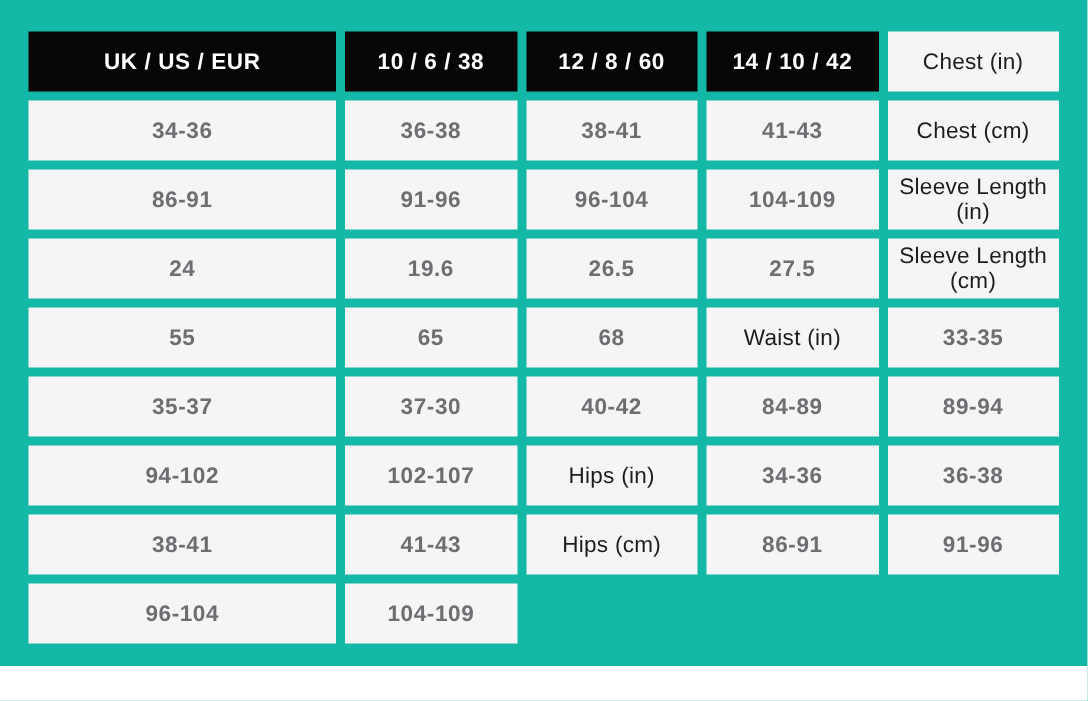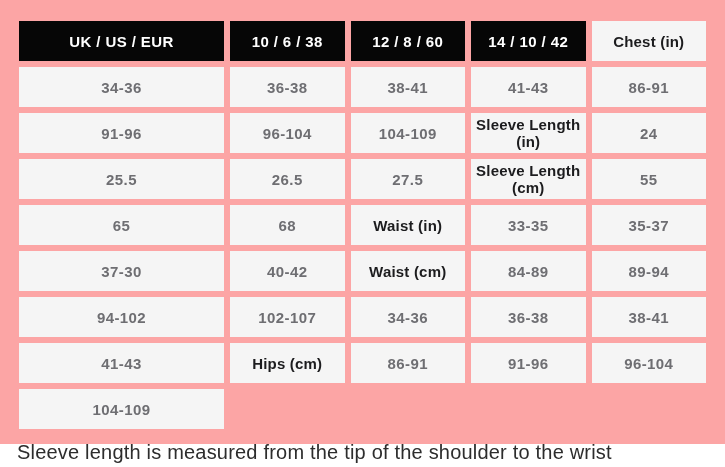--- a/index.html
+++ b/index.html
@@ -10,21 +10,21 @@
   body {
     width: 725px;
     height: 467px;
     overflow: hidden;
     font-family: "Liberation Sans", sans-serif;
   }
   .page {
     position: relative;
     width: 725px;
     height: 444px;
-    background: #fca5a5;
+    background: #14b8a6;
   }
   .size-table {
     position: absolute;
     left: 19px;
     top: 21px;
     width: 687px;
     display: grid;
     grid-template-columns: 205px 1fr 1fr 1fr 1fr;
     column-gap: 6px;
     row-gap: 6px;
@@ -40,21 +40,21 @@
   .cell.head {
     background: #060606;
     color: #ffffff;
     font-weight: bold;
     font-size: 15px;
     letter-spacing: 0.4px;
   }
   .cell.label {
     background: #f5f5f5;
     color: #1c1c1e;
-    font-weight: bold;
+    font-weight: normal;
     font-size: 15px;
     letter-spacing: 0.2px;
   }
   .cell.value {
     background: #f5f5f5;
     color: #6e6e72;
     font-weight: bold;
     font-size: 15px;
     letter-spacing: 0.4px;
   }
@@ -80,56 +80,56 @@
     <div class="cell head">10 / 6 / 38</div>
     <div class="cell head">12 / 8 / 60</div>
     <div class="cell head">14 / 10 / 42</div>
 
     <div class="cell label">Chest (in)</div>
     <div class="cell value">34-36</div>
     <div class="cell value">36-38</div>
     <div class="cell value">38-41</div>
     <div class="cell value">41-43</div>
 
+    <div class="cell label">Chest (cm)</div>
     <div class="cell value">86-91</div>
     <div class="cell value">91-96</div>
     <div class="cell value">96-104</div>
     <div class="cell value">104-109</div>
 
     <div class="cell label">Sleeve Length (in)</div>
     <div class="cell value">24</div>
-    <div class="cell value">25.5</div>
+    <div class="cell value">19.6</div>
     <div class="cell value">26.5</div>
     <div class="cell value">27.5</div>
 
     <div class="cell label">Sleeve Length (cm)</div>
     <div class="cell value">55</div>
     <div class="cell value">65</div>
     <div class="cell value">68</div>
 
     <div class="cell label">Waist (in)</div>
     <div class="cell value">33-35</div>
     <div class="cell value">35-37</div>
     <div class="cell value">37-30</div>
     <div class="cell value">40-42</div>
 
-    <div class="cell label">Waist (cm)</div>
     <div class="cell value">84-89</div>
     <div class="cell value">89-94</div>
     <div class="cell value">94-102</div>
     <div class="cell value">102-107</div>
 
+    <div class="cell label">Hips (in)</div>
     <div class="cell value">34-36</div>
     <div class="cell value">36-38</div>
     <div class="cell value">38-41</div>
     <div class="cell value">41-43</div>
 
     <div class="cell label">Hips (cm)</div>
     <div class="cell value">86-91</div>
     <div class="cell value">91-96</div>
     <div class="cell value">96-104</div>
     <div class="cell value">104-109</div>
 
   </div>
 
-  <p class="footnote">Sleeve length is measured from the tip of the shoulder to the wrist</p>
 
 </div>
 
 </body></html>

